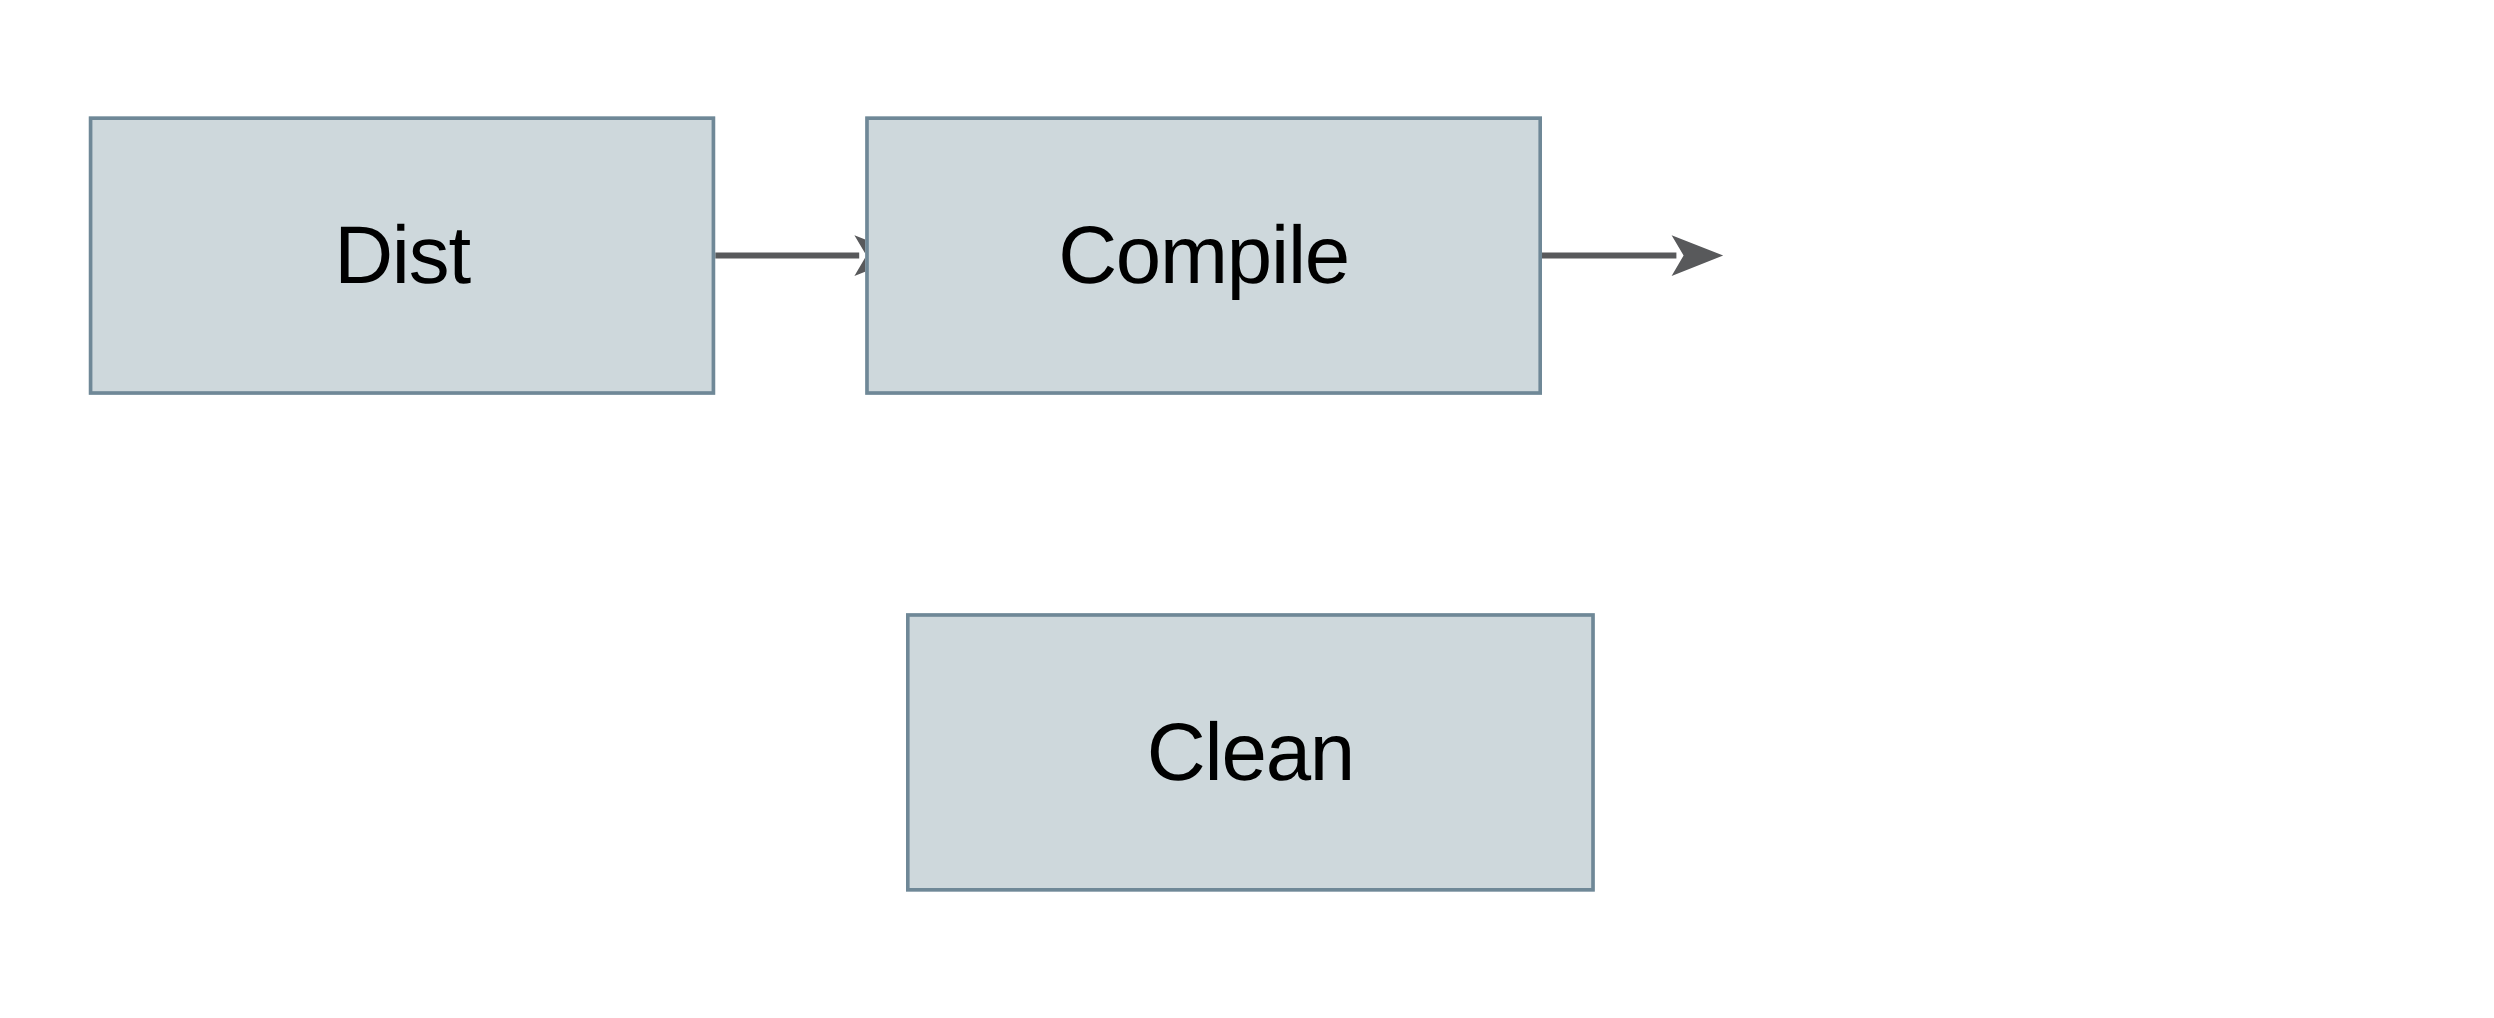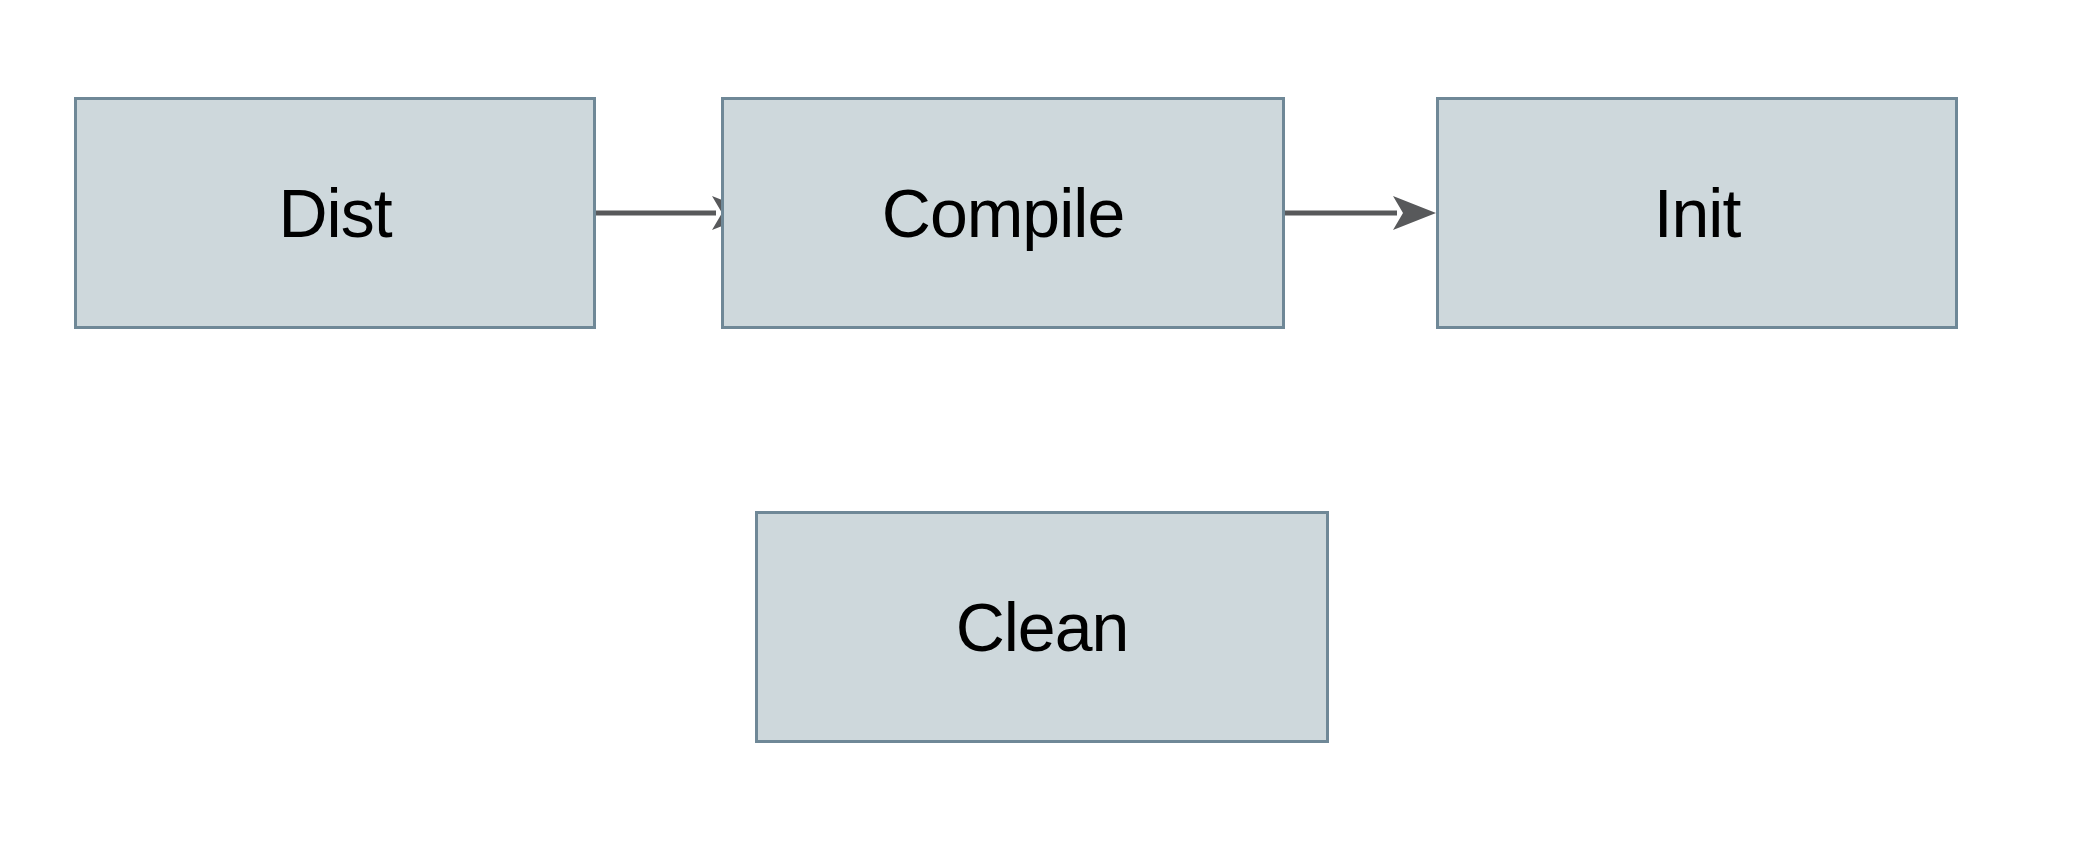--- a/index.html
+++ b/index.html
@@ -65,21 +65,18 @@
   </div>
 
   <div class="node" style="left:74px; top:97px; width:522px; height:232px;">
     <span class="node-label">Dist</span>
   </div>
 
   <div class="node" style="left:721px; top:97px; width:564px; height:232px;">
     <span class="node-label">Compile</span>
   </div>
 
-  <div class="node" style="left:1436px; top:97px; width:522px; height:232px;">
-    <span class="node-label">Init</span>
-  </div>
 
   <div class="node" style="left:755px; top:511px; width:574px; height:232px;">
     <span class="node-label">Clean</span>
   </div>
 
 </div>
 
 </body></html>

